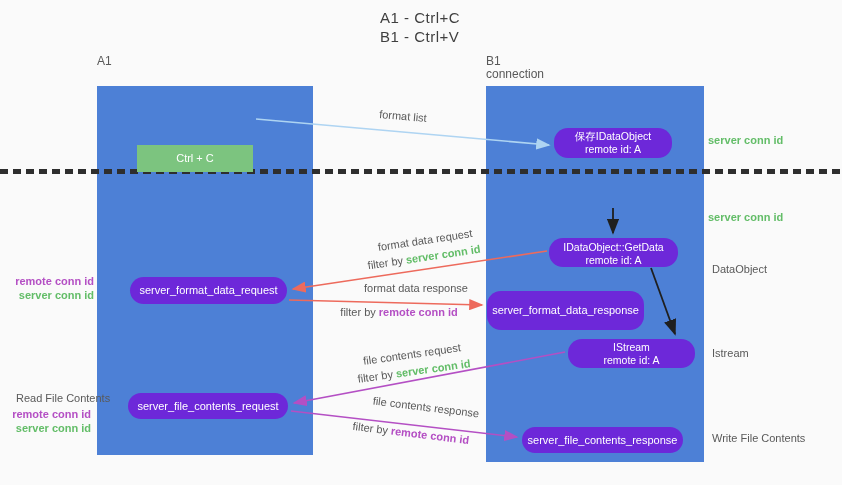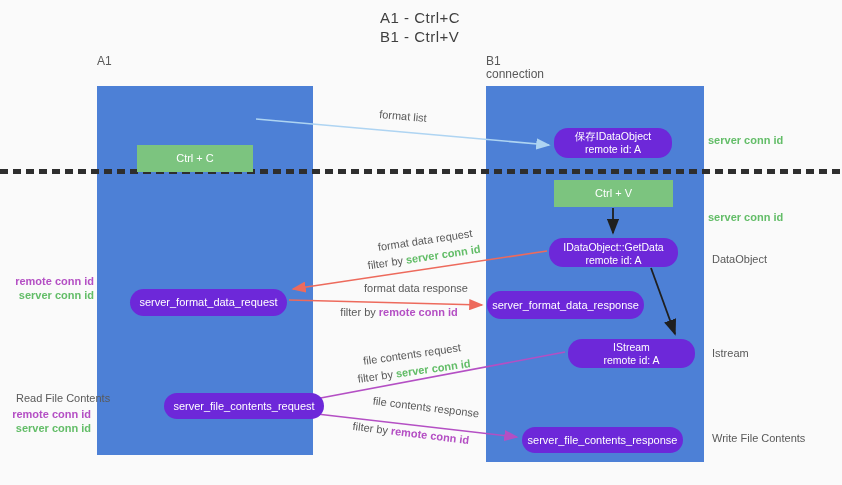--- a/index.html
+++ b/index.html
@@ -30,23 +30,23 @@
     display:flex; flex-direction:column; align-items:center; justify-content:center;
     text-align:center; line-height:13px;
   }
   .green  { background:#7cc47f; }
   .orange { background:#6d28d9;border-radius:14px; }
   .n-ctrl-c    { left:137px; top:106px; width:116px; height:27px;margin-top:39px; }
   .n-save-obj  { left:554px; top:128px; width:118px; height:30px; font-size:10.5px; }
   .n-ctrl-v    { left:554px; top:180px; width:119px; height:27px; }
   .n-getdata   { left:549px; top:238px; width:129px; height:29px; font-size:10.5px;justify-content:flex-end; }
   .n-istream   { left:568px; top:339px; width:127px; height:29px; font-size:10.5px; }
-  .n-fmt-req   { left:130px; top:277px; width:157px; height:27px;margin-top:12px; }
-  .n-fmt-resp  { left:487px; top:291px; width:157px; height:28px; }
-  .n-file-req  { left:128px; top:393px; width:160px; height:26px;margin-left:36px; }
+  .n-fmt-req   { left:130px; top:277px; width:157px; height:27px; }
+  .n-fmt-resp  { left:487px; top:291px; width:157px; height:39px; }
+  .n-file-req  { left:128px; top:393px; width:160px; height:26px; }
   .n-file-resp { left:522px; top:427px; width:161px; height:26px; }
   .edge-label {
     position:absolute; z-index:4; color:#595959; font-size:11px;
     white-space:nowrap; transform:translate(-50%,-50%);
   }
   .ann { position:absolute; z-index:4; font-size:11px; white-space:nowrap; }
   .gray   { color:#595959; }
   .greenb { color:#63bd68; font-weight:bold; }
   .purpb  { color:#b44fc4; font-weight:bold; }
   .left-group { text-align:right; line-height:14px; }
@@ -99,23 +99,20 @@
     <line x1="291" y1="411" x2="517" y2="437" stroke="#b44fc4" stroke-width="1.6" marker-end="url(#m-purple)"></line>
   </svg>
 
   <div class="node green n-ctrl-c">
     <span>Ctrl + C</span>
   </div>
   <div class="node orange n-save-obj">
     <span>保存IDataObject</span>
     <span>remote id: A</span>
   </div>
-  <div class="node green n-ctrl-v">
-    <span>Ctrl + V</span>
-  </div>
   <div class="node orange n-getdata">
     <span>IDataObject::GetData</span>
     <span>remote id: A</span>
   </div>
   <div class="node orange n-istream">
     <span>IStream</span>
     <span>remote id: A</span>
   </div>
   <div class="node orange n-fmt-req">
     <span>server_format_data_request</span>
@@ -147,21 +144,21 @@
     <span>filter by </span><span class="greenb">server conn id</span>
   </div>
 
   <div class="edge-label" style="left:426px; top:407px; transform:translate(-50%,-50%) rotate(7deg);">file contents response</div>
   <div class="edge-label" style="left:411px; top:433px; transform:translate(-50%,-50%) rotate(7deg);">
     <span>filter by </span><span class="purpb">remote conn id</span>
   </div>
 
   <div class="ann greenb" style="left:708px; top:134px;">server conn id</div>
   <div class="ann greenb" style="left:708px; top:211px;">server conn id</div>
-  <div class="ann gray" style="left:712px; top:253px;">DataObject</div>
+  <div class="ann gray" style="left:712px; top:263px;">DataObject</div>
   <div class="ann gray" style="left:712px; top:347px;">Istream</div>
   <div class="ann gray" style="left:712px; top:432px;">Write File Contents</div>
 
   <div class="ann gray" style="left:16px; top:392px;">Read File Contents</div>
   <div class="ann left-group" style="left:0; top:274px; width:94px;">
     <div class="purpb">remote conn id</div>
     <div class="greenb">server conn id</div>
   </div>
   <div class="ann left-group" style="left:0; top:407px; width:91px;">
     <div class="purpb">remote conn id</div>

